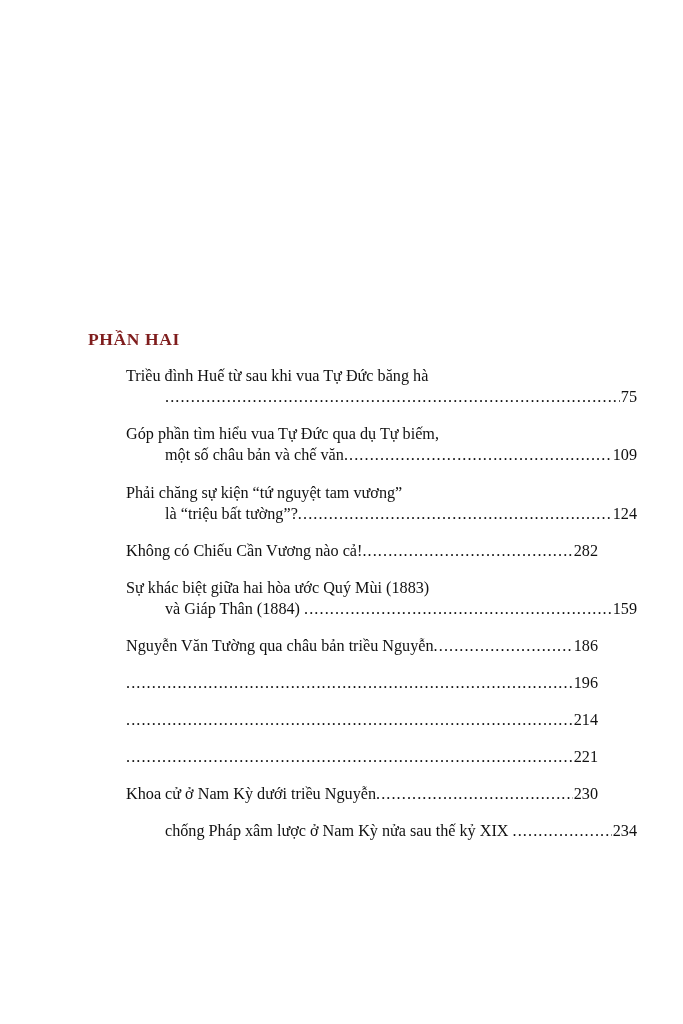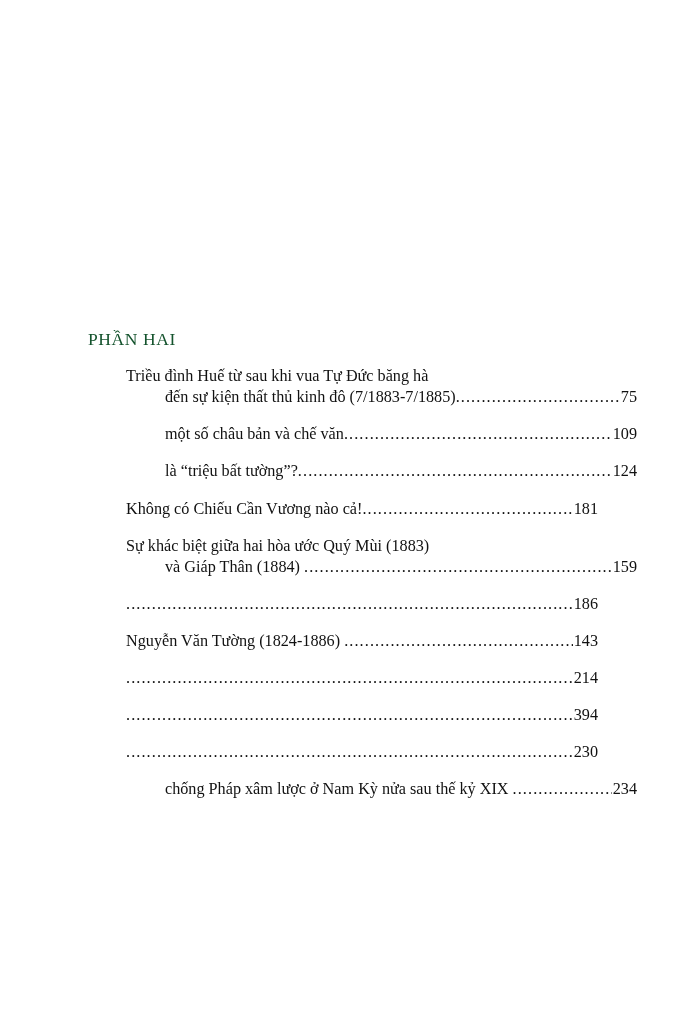--- a/index.html
+++ b/index.html
@@ -26,25 +26,25 @@
 
   .toc-block {
     position: absolute;
     left: 88px;
     top: 330px;
     width: 510px;
   }
 
   .part-heading {
     font-family: "Liberation Serif", "DejaVu Serif", serif;
-    font-weight: normal;
+    font-weight: bold;
     font-size: 17.5px;
     letter-spacing: 0.6px;
     line-height: 1.1;
-    color: #14532d;
+    color: #7f1d1d;
     margin: 0 0 17px 0;
     white-space: nowrap;
   }
 
   .entries {
     margin: 0;
     padding: 0;
     list-style: none;
   }
 
@@ -111,81 +111,83 @@
 
 <div class="page">
   <div class="toc-block">
 
     <h1 class="part-heading">PHẦN HAI</h1>
 
     <ul class="entries">
         <li class="entry two-line">
           <span class="entry-line">Triều đình Huế từ sau khi vua Tự Đức băng hà</span>
           <span class="entry-line leader-row cont">
-            <span class="leader-text">đến sự kiện thất thủ kinh đô (7/1883-7/1885)</span>
             <span class="leader-dots">...........................................................................................................................................</span>
             <span class="leader-page">75</span>
           </span>
         </li>
         <li class="entry two-line">
+          <span class="entry-line">Góp phần tìm hiểu vua Tự Đức qua dụ Tự biếm,</span>
           <span class="entry-line leader-row cont">
             <span class="leader-text">một số châu bản và chế văn</span>
             <span class="leader-dots">...........................................................................................................................................</span>
             <span class="leader-page">109</span>
           </span>
         </li>
         <li class="entry two-line">
+          <span class="entry-line">Phải chăng sự kiện “tứ nguyệt tam vương”</span>
           <span class="entry-line leader-row cont">
             <span class="leader-text">là “triệu bất tường”?</span>
             <span class="leader-dots">...........................................................................................................................................</span>
             <span class="leader-page">124</span>
           </span>
         </li>
         <li class="entry">
           <span class="entry-line leader-row">
             <span class="leader-text">Không có Chiếu Cần Vương nào cả!</span>
             <span class="leader-dots">...........................................................................................................................................</span>
-            <span class="leader-page">181</span>
+            <span class="leader-page">282</span>
           </span>
         </li>
         <li class="entry two-line">
           <span class="entry-line">Sự khác biệt giữa hai hòa ước Quý Mùi (1883)</span>
           <span class="entry-line leader-row cont">
             <span class="leader-text">và Giáp Thân (1884) </span>
             <span class="leader-dots">...........................................................................................................................................</span>
             <span class="leader-page">159</span>
           </span>
         </li>
         <li class="entry">
           <span class="entry-line leader-row">
+            <span class="leader-text">Nguyễn Văn Tường qua châu bản triều Nguyễn</span>
             <span class="leader-dots">...........................................................................................................................................</span>
             <span class="leader-page">186</span>
           </span>
         </li>
         <li class="entry">
           <span class="entry-line leader-row">
-            <span class="leader-text">Nguyễn Văn Tường (1824-1886) </span>
-            <span class="leader-dots">...........................................................................................................................................</span>
-            <span class="leader-page">143</span>
+            <span class="leader-dots">...........................................................................................................................................</span>
+            <span class="leader-page">196</span>
           </span>
         </li>
         <li class="entry">
           <span class="entry-line leader-row">
             <span class="leader-dots">...........................................................................................................................................</span>
             <span class="leader-page">214</span>
           </span>
         </li>
         <li class="entry">
           <span class="entry-line leader-row">
             <span class="leader-dots">...........................................................................................................................................</span>
-            <span class="leader-page">394</span>
-          </span>
-        </li>
-        <li class="entry">
-          <span class="entry-line leader-row">
+            <span class="leader-page">221</span>
+          </span>
+        </li>
+        <li class="entry">
+          <span class="entry-line leader-row">
+            <span class="leader-text">Khoa cử ở Nam Kỳ dưới triều Nguyễn</span>
             <span class="leader-dots">...........................................................................................................................................</span>
             <span class="leader-page">230</span>
           </span>
         </li>
         <li class="entry two-line">
           <span class="entry-line leader-row cont">
             <span class="leader-text">chống Pháp xâm lược ở Nam Kỳ nửa sau thế kỷ XIX </span>
             <span class="leader-dots">...........................................................................................................................................</span>
             <span class="leader-page">234</span>
           </span>

